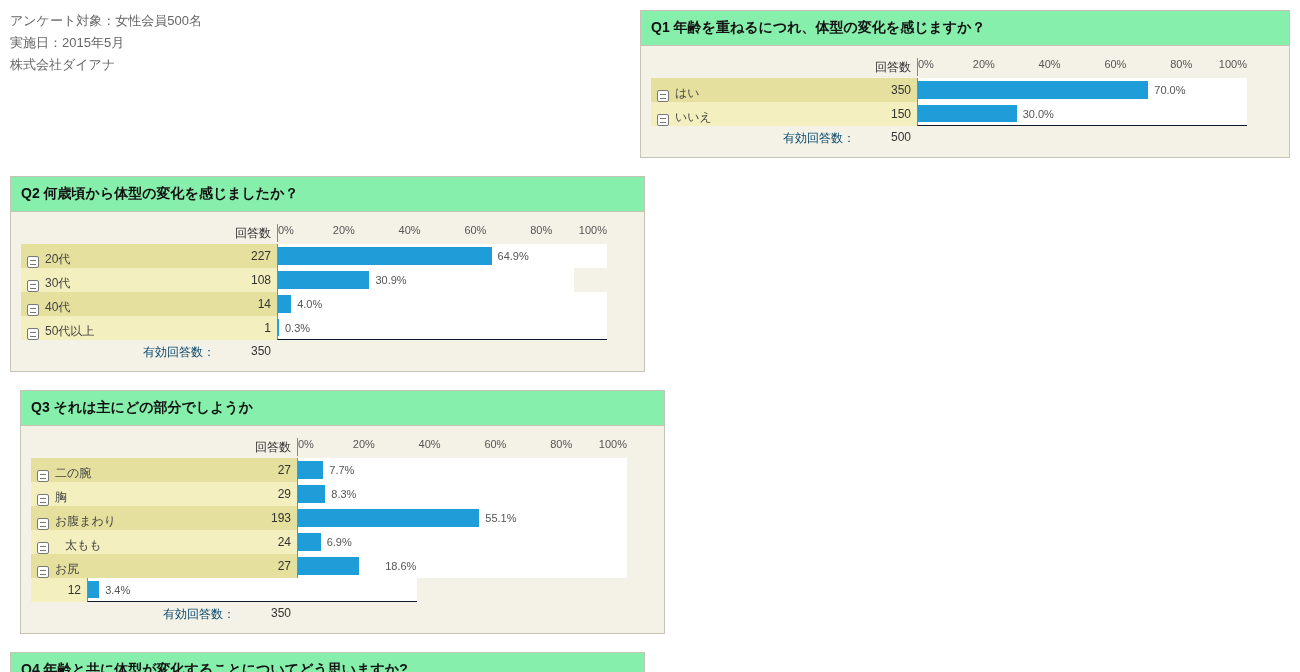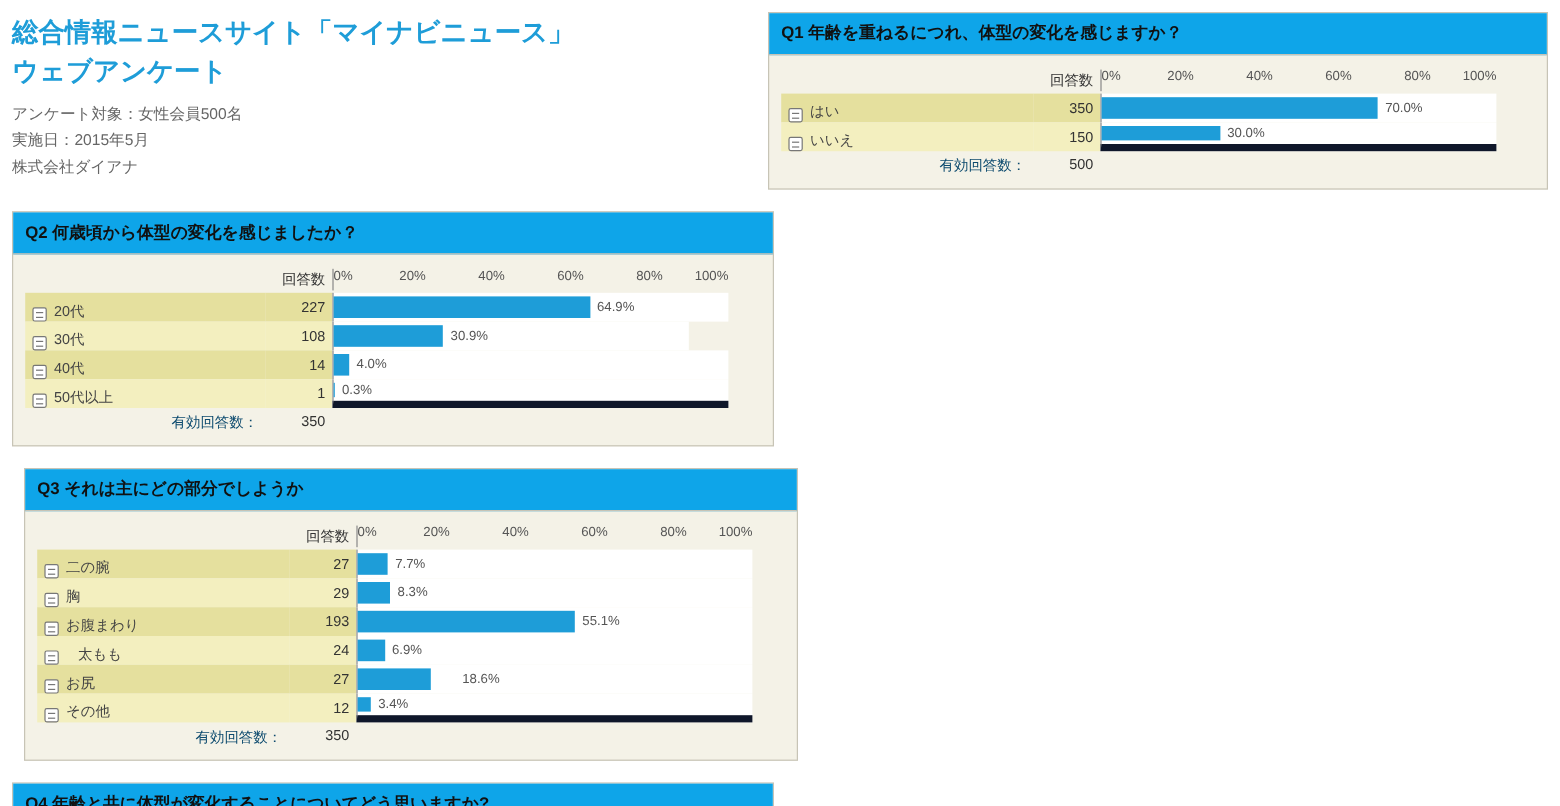--- a/index.html
+++ b/index.html
@@ -24,21 +24,21 @@
   .panel {
     background: #F4F2E7;
     border: 1px solid #C7C4B6;
     margin-bottom: 18px;
   }
   .panel-q1 { float: left; width: 650px; margin-left: 10px; }
   .panel-row { clear: both; }
   .panel-half { float: left; width: 635px; }
   .panel-half + .panel-half { margin-left: 10px; width: 645px; }
   .qtitle {
-    background: #0ea5e9;
+    background: #86efac;
     border-bottom: 1px solid #C7C4B6;
     padding: 8px 10px;
     font-weight: bold;
     font-size: 14px;
     color: #111;
   }
   .body { padding: 12px 10px 10px 10px; }
   .header-row { display: flex; align-items: flex-end; margin-bottom: 2px; }
   .label-col { text-align: right; padding-right: 6px; font-size: 12px; color: #444; }
   .count-col { width: 56px; text-align: right; padding-right: 6px; font-size: 12px; color: #333; }
@@ -76,43 +76,39 @@
     content: ""; position: absolute; left: 2px; right: 2px; height: 1px; background: #777;
   }
   .bullet::before { top: 3px; }
   .bullet::after { top: 7px; }
   .bar-area {
     position: relative;
     flex: 0 0 auto;
     border-left: 1px solid #888;
     background: #fff;
   }
-  .bar-area.last-row { border-bottom: 6px solid #0f172a; }
+  .bar-area.last-row { border-bottom: 1px solid #0f172a; }
   .bar {
     position: absolute; left: 0; top: 3px; bottom: 3px;
     background: #1E9DD8;
   }
   .bar-label {
     position: absolute; top: 50%; transform: translateY(-50%);
     font-size: 11px; color: #555; white-space: nowrap;
   }
   .footer-row { display: flex; margin-top: 4px; }
   .footer-row .label-col { text-align: right; color: #0c4a6e; }
   .footer-row .count-col { }
   .clearfix::after { content: ""; display: block; clear: both; }
 </style>
 </head>
 <body>
 
 <div class="clearfix">
   <div class="header-block">
-    <h1>
-      <span>総合情報ニュースサイト「マイナビニュース」</span><br>
-      <span>ウェブアンケート</span>
-    </h1>
     <div class="meta-line">アンケート対象：女性会員500名</div>
     <div class="meta-line">実施日：2015年5月</div>
     <div class="meta-line">株式会社ダイアナ</div>
   </div>
 
   <div class="panel panel-q1">
       <div class="qtitle">Q1 年齢を重ねるにつれ、体型の変化を感じますか？</div>
       <div class="body">
         <div class="header-row">
           <div class="label-col" style="width: 210px;"></div>
@@ -286,24 +282,20 @@
             <span class="bullet"></span>
             <span>お尻</span>
           </div>
           <div class="count-col">27</div>
           <div class="bar-area" style="width: 330px;">
             <div class="bar" style="width: 18.6%;"></div>
             <span class="bar-label" style="left: calc(18.6% + 6px); margin-left: 20px;">18.6%</span>
           </div>
         </div>
         <div class="row">
-          <div class="label-col" style="width: 210px;">
-            <span class="bullet"></span>
-            <span>その他</span>
-          </div>
           <div class="count-col">12</div>
           <div class="bar-area last-row" style="width: 330px;">
             <div class="bar" style="width: 3.4%;"></div>
             <span class="bar-label" style="left: calc(3.4% + 6px);">3.4%</span>
           </div>
         </div>
         <div class="footer-row">
           <div class="label-col" style="width: 210px;">有効回答数：</div>
           <div class="count-col">350</div>
         </div>

